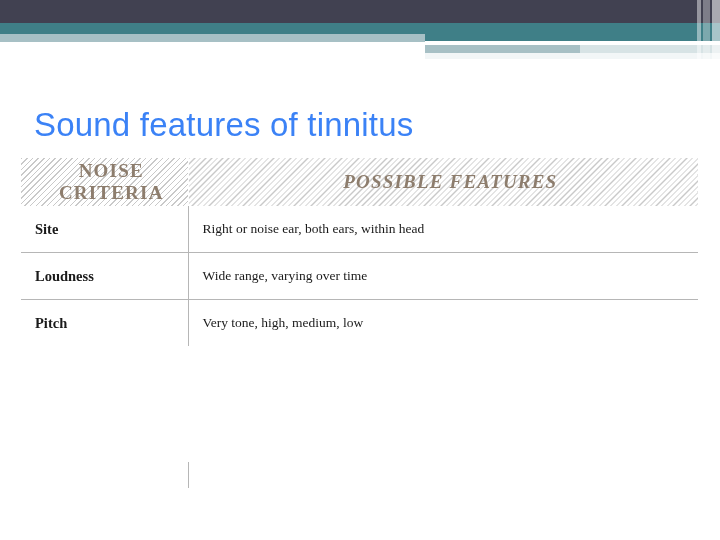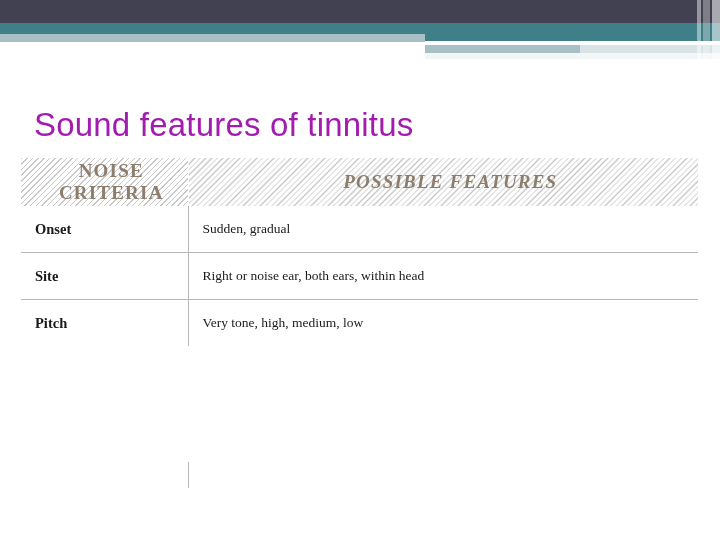--- a/index.html
+++ b/index.html
@@ -84,21 +84,21 @@
   .vstrip-b { left: 703px; width: 7px; background: rgba(255,255,255,0.32); }
   .vstrip-c { left: 712px; width: 8px; background: rgba(255,255,255,0.55); }
 
   
   #slide-title {
     position: absolute;
     left: 34px;
     top: 84px;
     font-size: 33px;
     font-weight: 400;
-    color: #a21caf;
+    color: #3b82f6;
     letter-spacing: 0.2px;
     white-space: nowrap;
   }
 
   
   #features-table {
     position: absolute;
     left: 21px;
     top: 158px;
     width: 677px;
@@ -185,27 +185,27 @@
     <col class="col-features">
   </colgroup>
   <thead>
     <tr>
       <th class="th-criteria">NOISE CRITERIA</th>
       <th class="th-features">POSSIBLE FEATURES</th>
     </tr>
   </thead>
   <tbody>
     <tr>
-      <td class="cell-criteria">Onset</td>
-      <td class="cell-features">Sudden, gradual</td>
-    </tr>
-    <tr>
       <td class="cell-criteria">Site</td>
       <td class="cell-features">Right or noise ear, both ears, within head</td>
     </tr>
     <tr>
+      <td class="cell-criteria">Loudness</td>
+      <td class="cell-features">Wide range, varying over time</td>
+    </tr>
+    <tr>
       <td class="cell-criteria">Pitch</td>
       <td class="cell-features">Very tone, high, medium, low</td>
     </tr>
   </tbody>
 </table>
 
 <div id="divider-stub"></div>
 
 </body></html>

